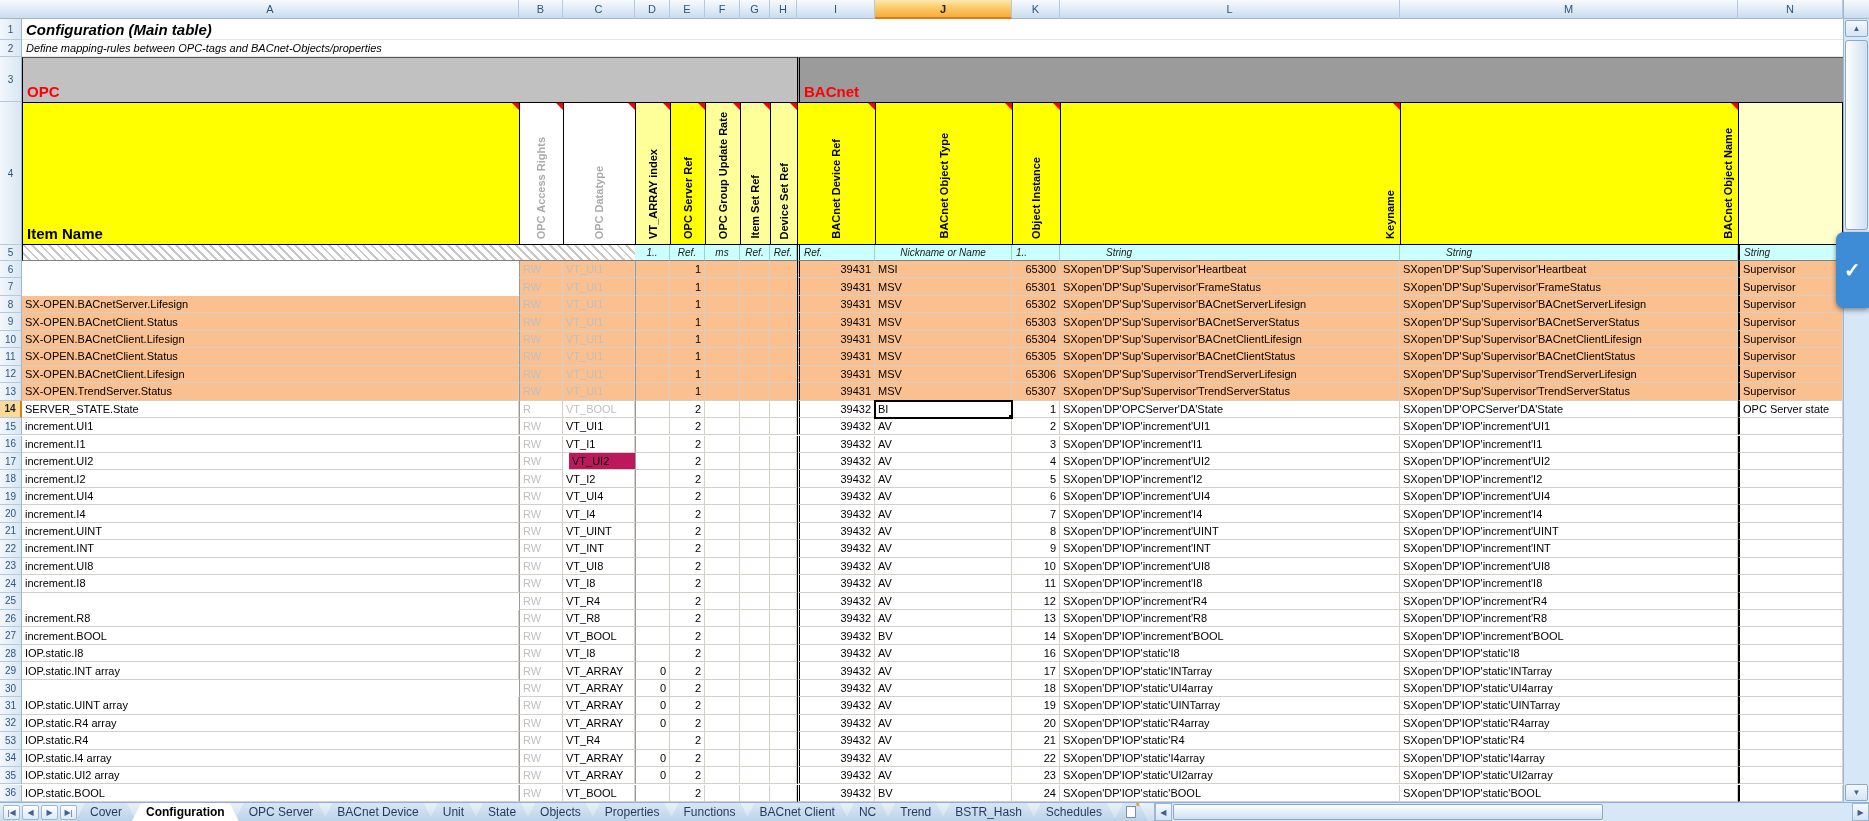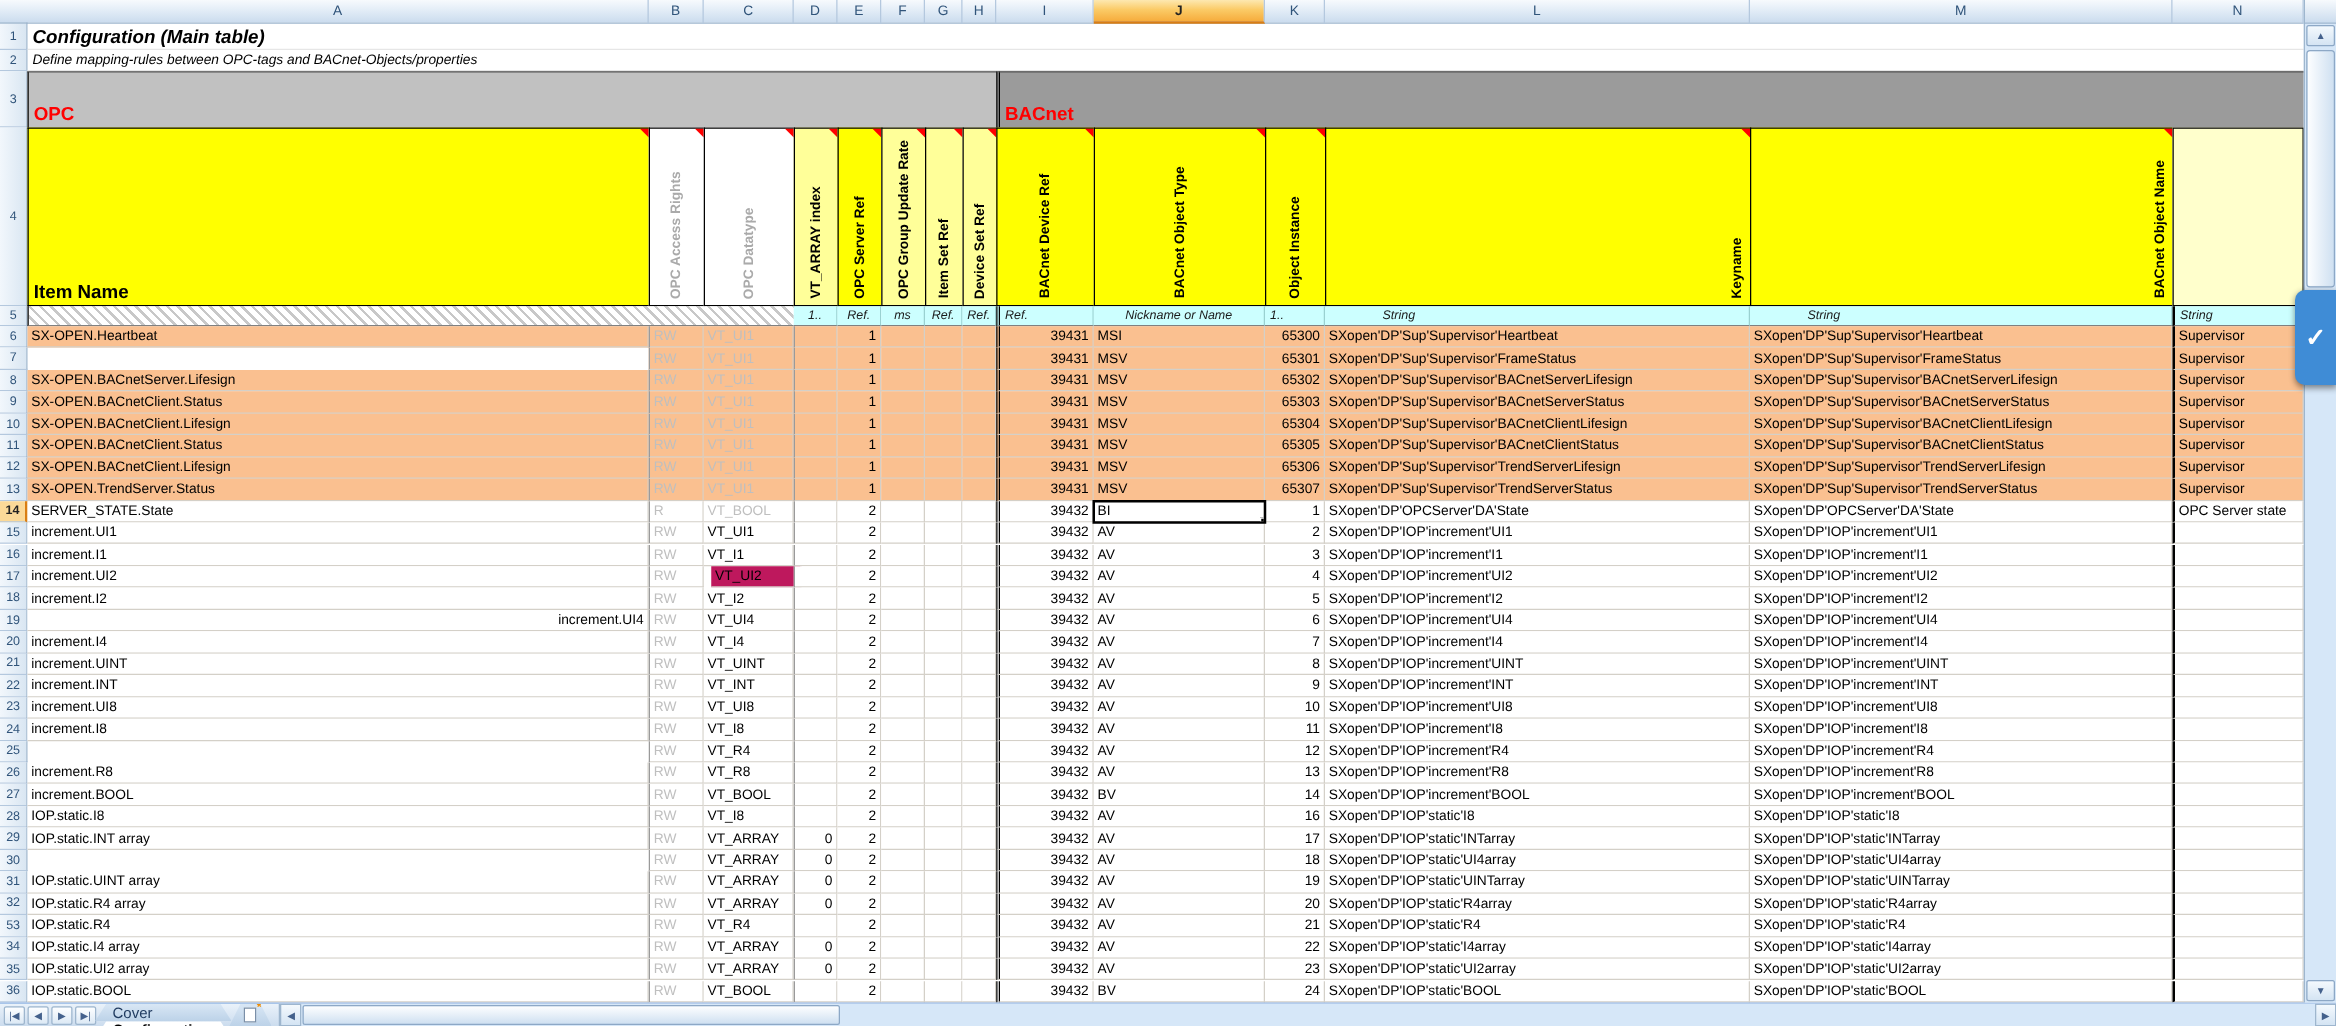--- a/index.html
+++ b/index.html
@@ -229,23 +229,20 @@
       <div class="sub5" style="left: 875px; width: 137px; background: rgb(204, 255, 255); justify-content: center;">Nickname or Name</div>
       <div class="sub5" style="left: 1012px; width: 48px; background: rgb(204, 255, 255); justify-content: flex-start; padding-left: 4px;">1..</div>
       <div class="sub5" style="left: 1060px; width: 340px; background: rgb(204, 255, 255); justify-content: flex-start; padding-left: 46px;">String</div>
       <div class="sub5" style="left: 1400px; width: 338px; background: rgb(204, 255, 255); justify-content: flex-start; padding-left: 46px;">String</div>
       <div class="sub5 blackL" style="left: 1738px; width: 105px; background: rgb(204, 255, 255); justify-content: flex-start; padding-left: 4px;">String</div>
     </div>
 
   <div id="datarows">
       <div class="sheetrow" style="top: 261px; height: 17.45px;">
         <div class="rownum">6</div>
-        <div class="cell al" style="left: 22px; width: 497px; background: rgb(250, 192, 144);">
-          <span>SX-OPEN.Heartbeat</span>
-        </div>
         <div class="cell al graytxt darkL" style="left: 519px; width: 44px; background: rgb(250, 192, 144);">
           <span>RW</span>
         </div>
         <div class="cell al graytxt" style="left: 563px; width: 72px; background: rgb(250, 192, 144);">
           <span>VT_UI1</span>
         </div>
         <div class="cell ar darkL" style="left: 635px; width: 35px; background: rgb(250, 192, 144);">
           <span></span>
         </div>
         <div class="cell ar" style="left: 670px; width: 35px; background: rgb(250, 192, 144);">
@@ -812,21 +809,21 @@
         </div>
         <div class="cell al" style="left: 1400px; width: 338px; background: rgb(255, 255, 255);">
           <span>SXopen'DP'IOP'increment'I2</span>
         </div>
         <div class="cell al blackL" style="left: 1738px; width: 105px; background: rgb(255, 255, 255);">
           <span></span>
         </div>
       </div>
       <div class="sheetrow" style="top: 487.85px; height: 17.45px;">
         <div class="rownum">19</div>
-        <div class="cell al" style="left: 22px; width: 497px; background: rgb(255, 255, 255); justify-content: flex-end;">
+        <div class="cell al" style="left: 22px; width: 497px; background: rgb(255, 255, 255);">
           <span>increment.UI4</span>
         </div>
         <div class="cell al graytxt darkL" style="left: 519px; width: 44px; background: rgb(255, 255, 255);">
           <span>RW</span>
         </div>
         <div class="cell al" style="left: 563px; width: 72px; background: rgb(255, 255, 255);">
           <span>VT_UI4</span>
         </div>
         <div class="cell ar darkL" style="left: 635px; width: 35px; background: rgb(255, 255, 255);">
           <span></span>
@@ -1623,21 +1620,21 @@
       </div>
     </div>
 
   <div class="tabbar">
     <div class="navbtns" id="navbtns">
         <div class="navbtn">|◀</div>
         <div class="navbtn">◀</div>
         <div class="navbtn">▶</div>
         <div class="navbtn">▶|</div>
       </div>
-    <div id="tabs" style="display:flex;flex-direction:column;">
+    <div id="tabs" style="display:flex;">
         <div class="tab">Cover</div>
         <div class="tab active">Configuration</div>
         <div class="tab">OPC Server</div>
         <div class="tab">BACnet Device</div>
         <div class="tab">Unit</div>
         <div class="tab">State</div>
         <div class="tab">Objects</div>
         <div class="tab">Properties</div>
         <div class="tab">Functions</div>
         <div class="tab">BACnet Client</div>

